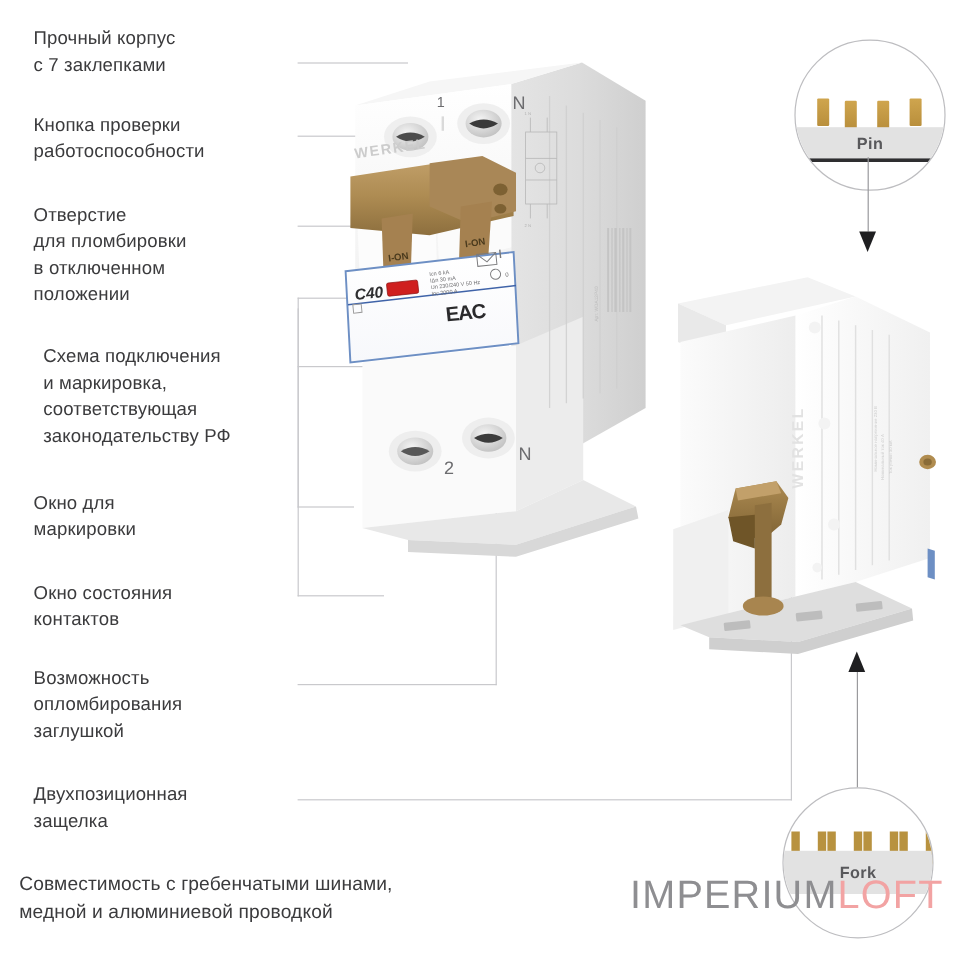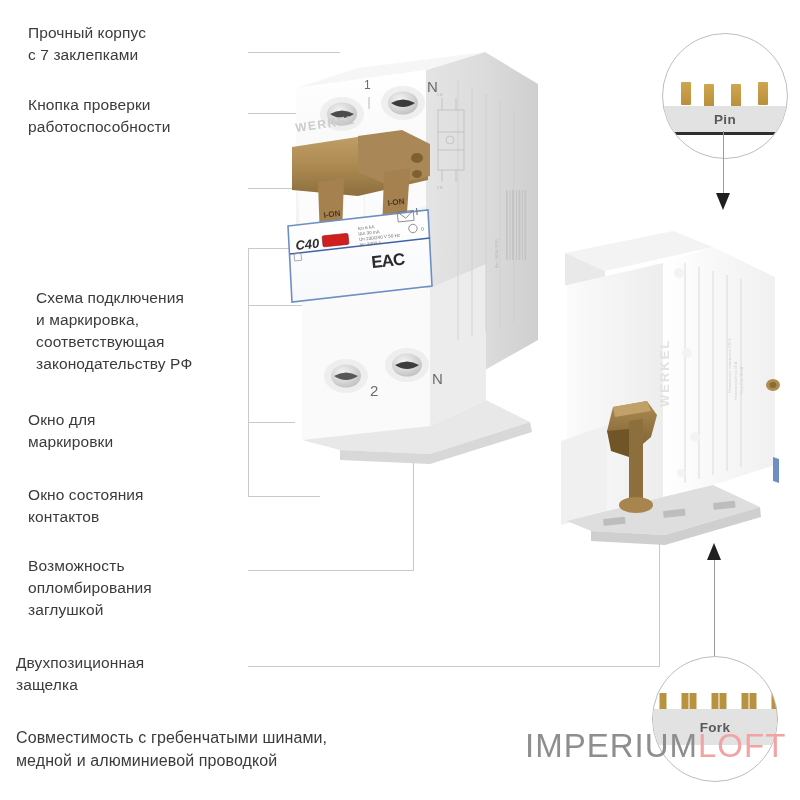--- a/index.html
+++ b/index.html
@@ -108,37 +108,41 @@
     <div class="h" style="left:0;bottom:0;width:412px;"></div>
     <div class="v" style="right:0;top:0;height:187px;"></div>
   </div>
 
   <div class="feature" style="left:28px;top:22px;width:210px;">Прочный корпус
 с 7 заклепками</div>
 
   <div class="feature" style="left:28px;top:94px;width:210px;">Кнопка проверки
 работоспособности</div>
 
+  <div class="feature" style="left:28px;top:169px;width:210px;">Отверстие
+для пломбировки
+в отключенном
+положении</div>
 
   <div class="feature" style="left:36px;top:287px;width:218px;">Схема подключения
 и маркировка,
 соответствующая
 законодательству РФ</div>
 
   <div class="feature" style="left:28px;top:409px;width:210px;">Окно для
 маркировки</div>
 
   <div class="feature" style="left:28px;top:484px;width:210px;">Окно состояния
 контактов</div>
 
   <div class="feature" style="left:28px;top:555px;width:210px;">Возможность
 опломбирования
 заглушкой</div>
 
-  <div class="feature" style="left:16px;top:652px;width:210px;">Двухпозиционная
+  <div class="feature" style="left:28px;top:652px;width:210px;">Двухпозиционная
 защелка</div>
 
   <div class="feature wide" style="left:16px;top:727px;width:460px;">Совместимость с гребенчатыми шинами,
 медной и алюминиевой проводкой</div>
 
   <div class="prod" style="left:280px;top:40px;width:310px;height:430px;">
     <svg width="310" height="430" viewBox="0 0 310 430" xmlns="http://www.w3.org/2000/svg">
       <defs>
         <linearGradient id="bodyTop" x1="0" y1="0" x2="1" y2="0">
           <stop offset="0" stop-color="#fdfdfd"></stop>

